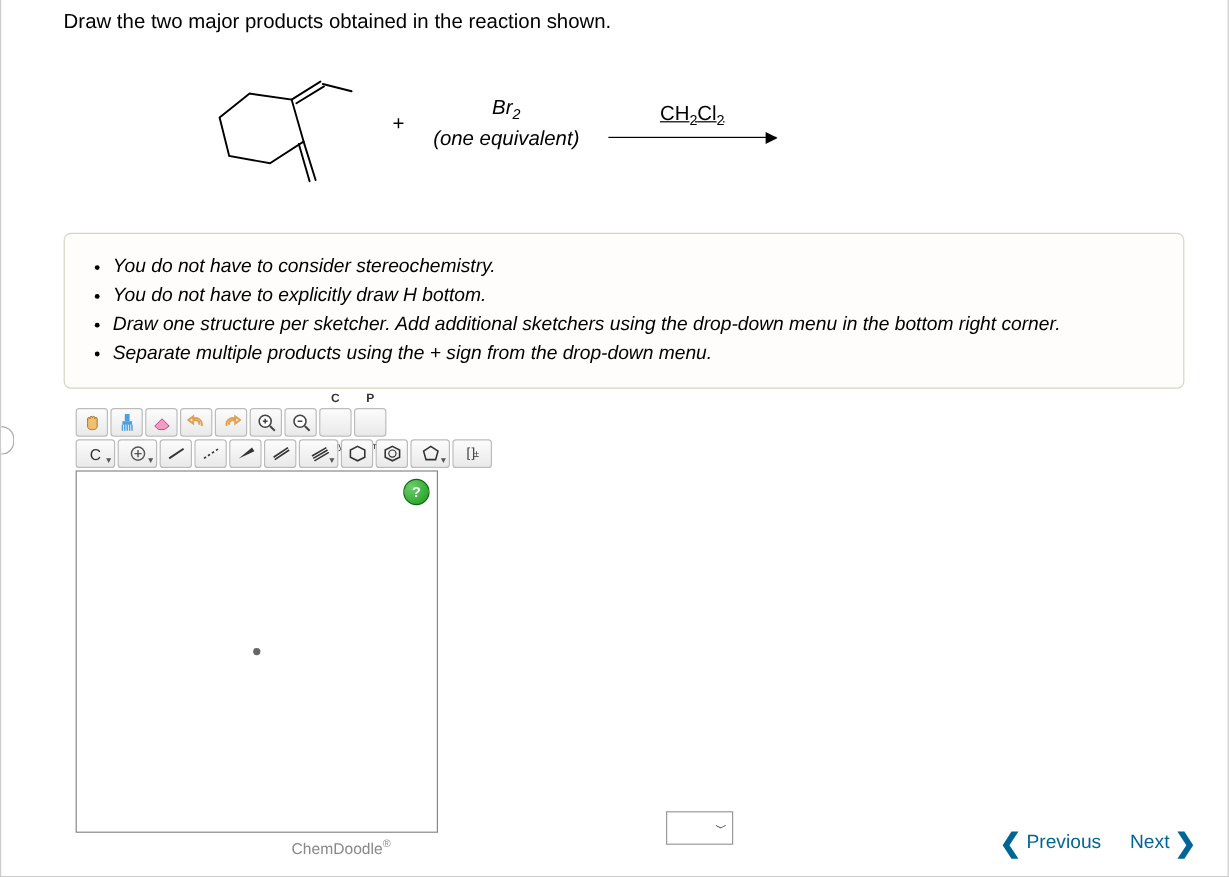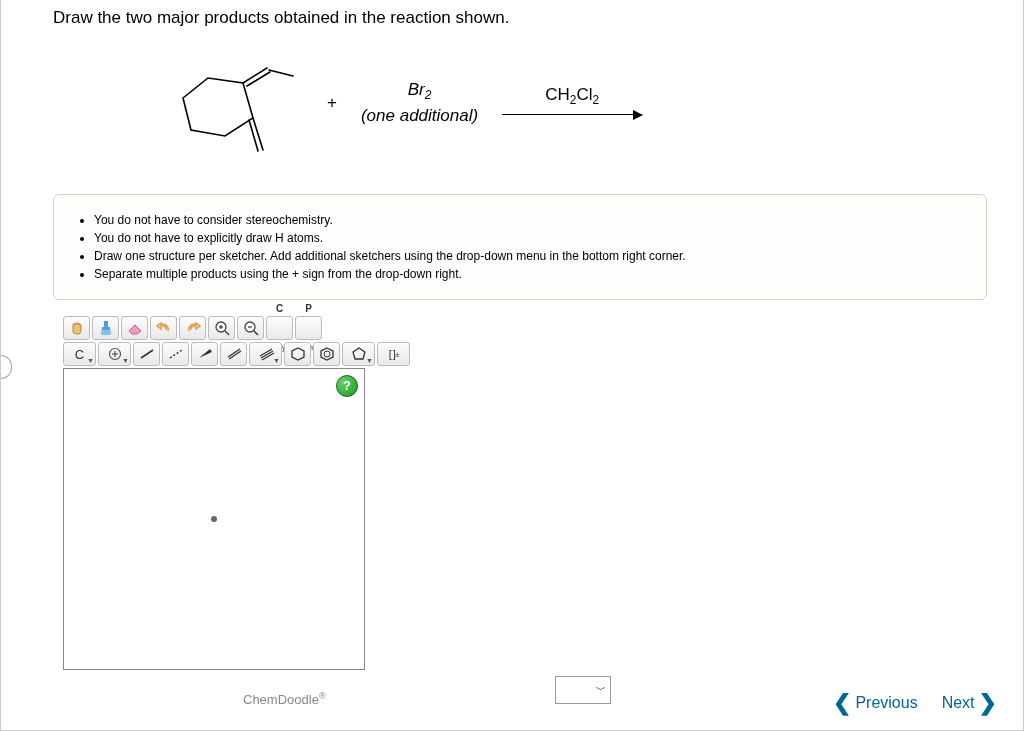--- a/index.html
+++ b/index.html
@@ -39,20 +39,21 @@
     text-align: center;
   }
   .reagent {
     text-align: center;
     line-height: 1.4;
     font-style: italic;
   }
   .solvent {
     position: relative;
     text-align: center;
+    text-decoration: underline;
   }
   .arrow-line {
     width: 140px;
     height: 0;
     border-top: 1.5px solid #000;
     position: relative;
     margin-top: 6px;
     margin-bottom: 6px;
   }
   .arrow-line::after {
@@ -67,22 +68,23 @@
   .instructions-box {
     border: 1px solid #d9d3c0;
     border-radius: 6px;
     padding: 16px 18px;
     margin-bottom: 16px;
     background: #fefdfb;
   }
   .instructions-box ul {
     margin: 0;
     padding-left: 22px;
-    font-size: 12px;
+    font-size: 16px;
     line-height: 1.5;
+    font-style: italic;
   }
 
   
   .sketcher-wrap {
     width: 520px;
     margin-left: 10px;
   }
   .toolbar-row {
     display: flex;
     gap: 2px;
@@ -156,21 +158,21 @@
     width: 6px;
     height: 6px;
     margin-top: -3px;
     margin-left: -3px;
     background: #666;
     border-radius: 50%;
   }
   .chemdoodle {
     font-size: 13px;
     color: #888;
-    margin-top: 21px;
+    margin-top: 4px;
     margin-left: 180px;
     font-family: Arial, sans-serif;
   }
   .chemdoodle sup {
     font-size: 9px;
   }
 
   .add-sketcher-dd {
     position: absolute;
     left: 554px;
@@ -248,37 +250,37 @@
           <line x1="96" y1="82" x2="105" y2="113"></line>
         </g>
       </svg>
 
       <div class="reaction-text">+</div>
 
       <div class="reagent">
         <div class="reaction-text">
           <span>Br</span><sub>2</sub>
         </div>
-        <div class="reaction-text">(one additional)</div>
+        <div class="reaction-text">(one equivalent)</div>
       </div>
 
       <div class="solvent">
         <div class="reaction-text">
           <span>CH</span><sub>2</sub><span>Cl</span><sub>2</sub>
         </div>
         <div class="arrow-line"></div>
       </div>
     </div>
 
     <div class="instructions-box">
       <ul>
         <li>You do not have to consider stereochemistry.</li>
-        <li>You do not have to explicitly draw H atoms.</li>
+        <li>You do not have to explicitly draw H bottom.</li>
         <li>Draw one structure per sketcher. Add additional sketchers using the drop-down menu in the bottom right corner.</li>
-        <li>Separate multiple products using the + sign from the drop-down right.</li>
+        <li>Separate multiple products using the + sign from the drop-down menu.</li>
       </ul>
     </div>
 
     <div class="sketcher-wrap">
 
       <div class="toolbar-row">
         <div class="tool-btn">
           <svg width="16" height="16" viewBox="0 0 16 16">
               <path d="M4 9 V5 a1 1 0 0 1 2 0 V4 a1 1 0 0 1 2 0 V4 a1 1 0 0 1 2 0 V5 a1 1 0 0 1 2 0 V11 c0 2 -1 3 -4 3 c-3 0 -4 -1 -4 -3 Z" fill="#f0c070" stroke="#a07030" stroke-width="0.8"></path>
             </svg>

